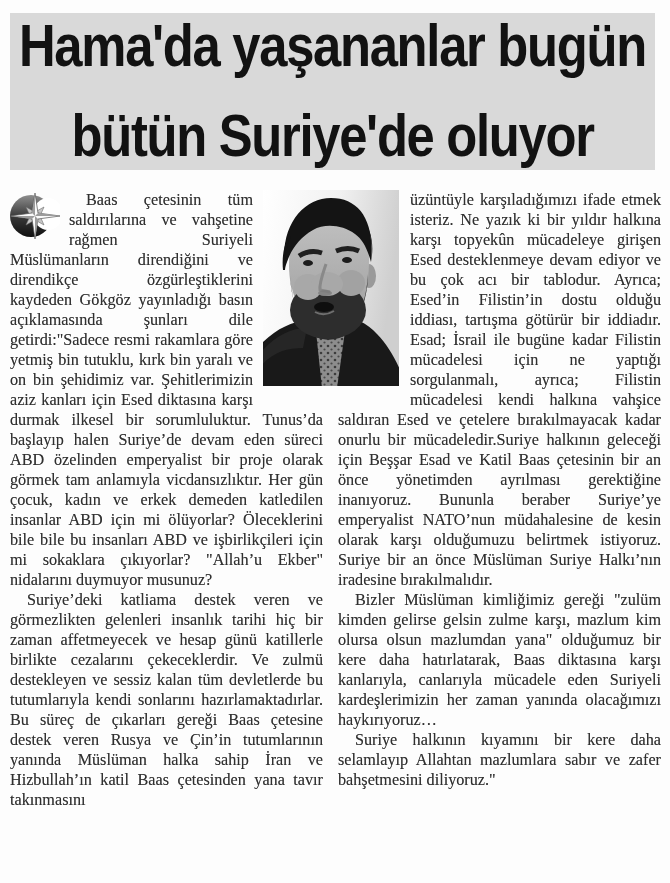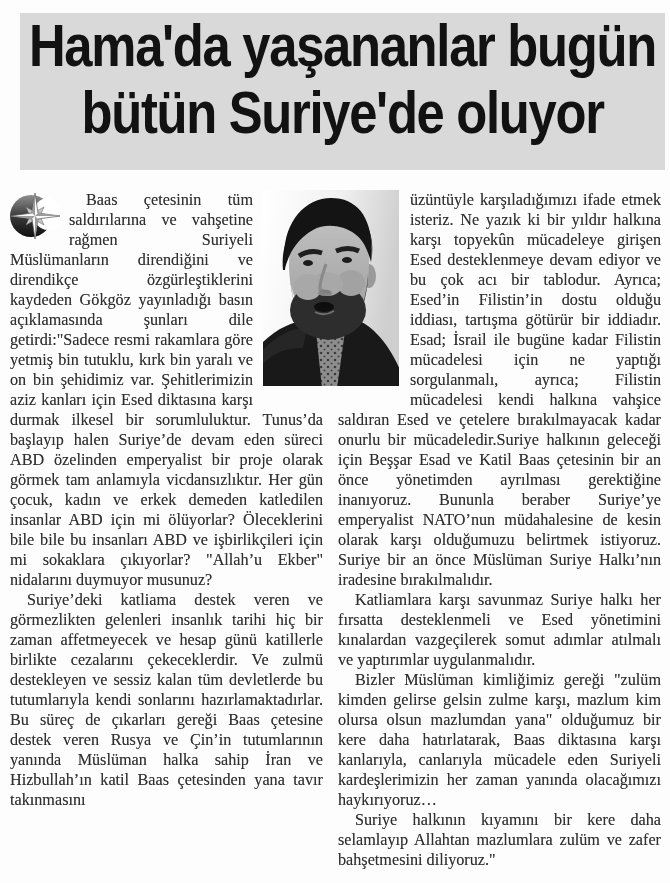--- a/index.html
+++ b/index.html
@@ -5,23 +5,23 @@
   html,body{margin:0;padding:0;}
   body{
     width:670px;height:883px;
     background:#fdfdfd;
     position:relative;
     overflow:hidden;
     font-family:"Liberation Serif", serif;
   }
   
   .headline-box{
-    position:absolute;left:20px;top:13px;width:645px;height:157px;
+    position:absolute;left:10px;top:13px;width:645px;height:157px;
     background:#d9d9d9;
-    display:flex;flex-direction:column;align-items:center;justify-content:flex-start;
+    display:flex;flex-direction:column;align-items:center;justify-content:space-between;
   }
   .headline-line{
     font-family:"Liberation Sans", sans-serif;
     font-weight:bold;
     font-size:59px;
     line-height:67px;
     color:#121212;
     letter-spacing:-1.5px;
     white-space:nowrap;
     transform:scaleX(0.86);
@@ -135,16 +135,15 @@
       <path d="M36,66 Q47,59 59,63" stroke="#1f1f1f" stroke-width="5" fill="none"></path>
       <path d="M73,61 Q85,56 96,61" stroke="#1f1f1f" stroke-width="5" fill="none"></path>
 
       <path d="M22,80 C16,36 40,8 68,8 C96,8 112,30 108,72 C104,58 100,50 92,44 C80,35 62,33 50,40 C36,48 28,60 24,72 C23,75 22,77 22,80 Z" fill="#141414"></path>
       <path d="M22,80 C22,64 24,54 28,46 L24,50 C20,58 19,70 20,80 Z" fill="#141414"></path>
 
       <path d="M108,72 C110,56 108,40 100,30 L106,40 C110,50 110,62 108,72 Z" fill="#141414"></path>
     </svg>
   </span>
   <div class="para">üzüntüyle karşıladığımızı ifade etmek isteriz. Ne yazık ki bir yıldır halkına karşı topyekûn mücadeleye girişen Esed desteklenmeye devam ediyor ve bu çok acı bir tablodur. Ayrıca; Esed’in Filistin’in dostu olduğu iddiası, tartışma götürür bir iddiadır. Esad; İsrail ile bugüne kadar Filistin mücadelesi için ne yaptığı sorgulanmalı, ayrıca; Filistin mücadelesi kendi halkına vahşice saldıran Esed ve çetelere bırakılmayacak kadar onurlu bir mücadeledir.Suriye halkının geleceği için Beşşar Esad ve Katil Baas çetesinin bir an önce yönetimden ayrılması gerektiğine inanıyoruz. Bununla beraber Suriye’ye emperyalist NATO’nun müdahalesine de kesin olarak karşı olduğumuzu belirtmek istiyoruz. Suriye bir an önce Müslüman Suriye Halkı’nın iradesine bırakılmalıdır.</div>
-  <div class="para indent">Katliamlara karşı savunmaz Suriye halkı her fırsatta desteklenmeli ve Esed yönetimini kınalardan vazgeçilerek somut adımlar atılmalı ve yaptırımlar uygulanmalıdır.</div>
   <div class="para indent">Bizler Müslüman kimliğimiz gereği "zulüm kimden gelirse gelsin zulme karşı, mazlum kim olursa olsun mazlumdan yana" olduğumuz bir kere daha hatırlatarak, Baas diktasına karşı kanlarıyla, canlarıyla mücadele eden Suriyeli kardeşlerimizin her zaman yanında olacağımızı haykırıyoruz…</div>
-  <div class="para indent">Suriye halkının kıyamını bir kere daha selamlayıp Allahtan mazlumlara zulüm ve zafer bahşetmesini diliyoruz."</div>
+  <div class="para indent">Suriye halkının kıyamını bir kere daha selamlayıp Allahtan mazlumlara sabır ve zafer bahşetmesini diliyoruz."</div>
 </div>
 
 </body></html>

